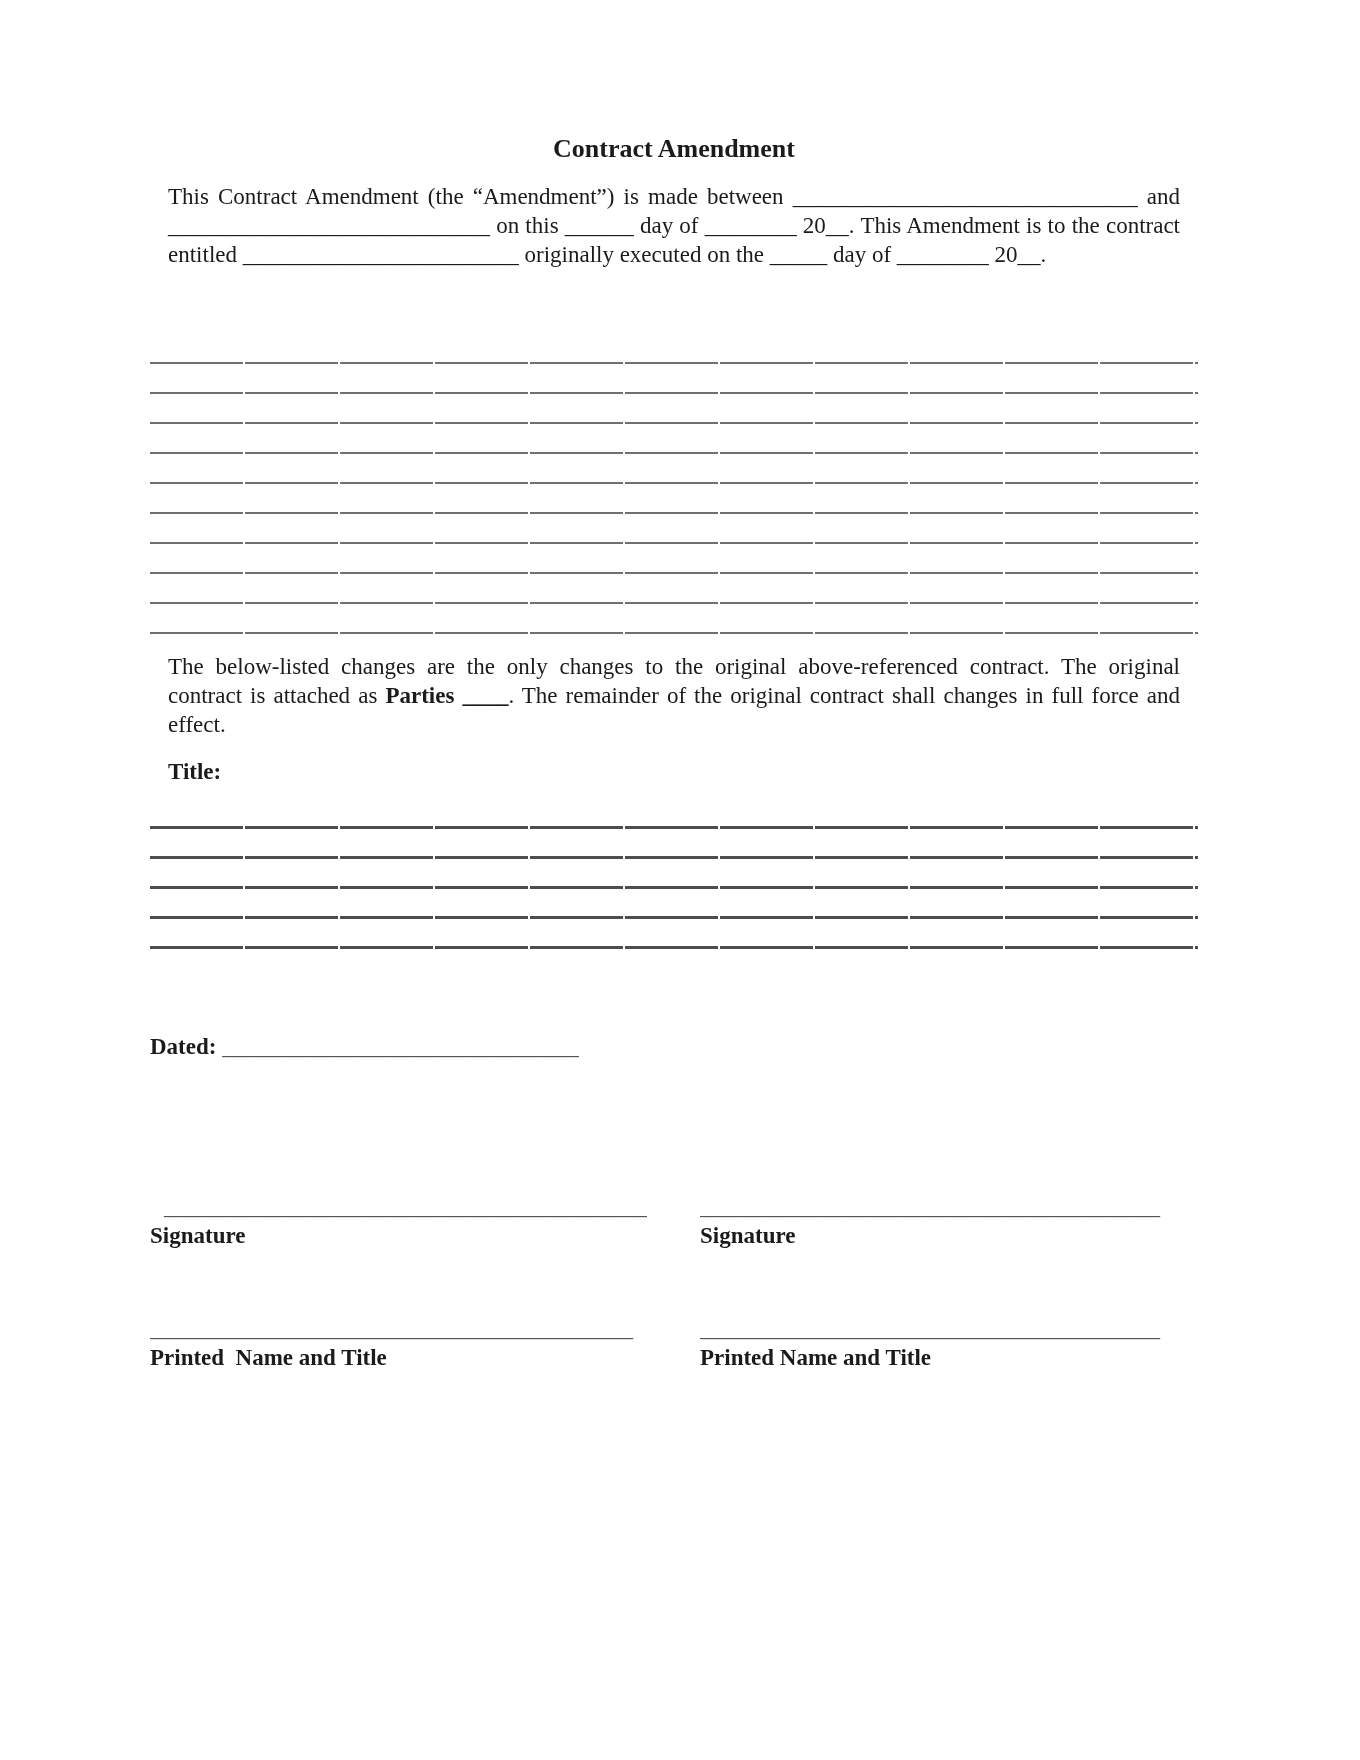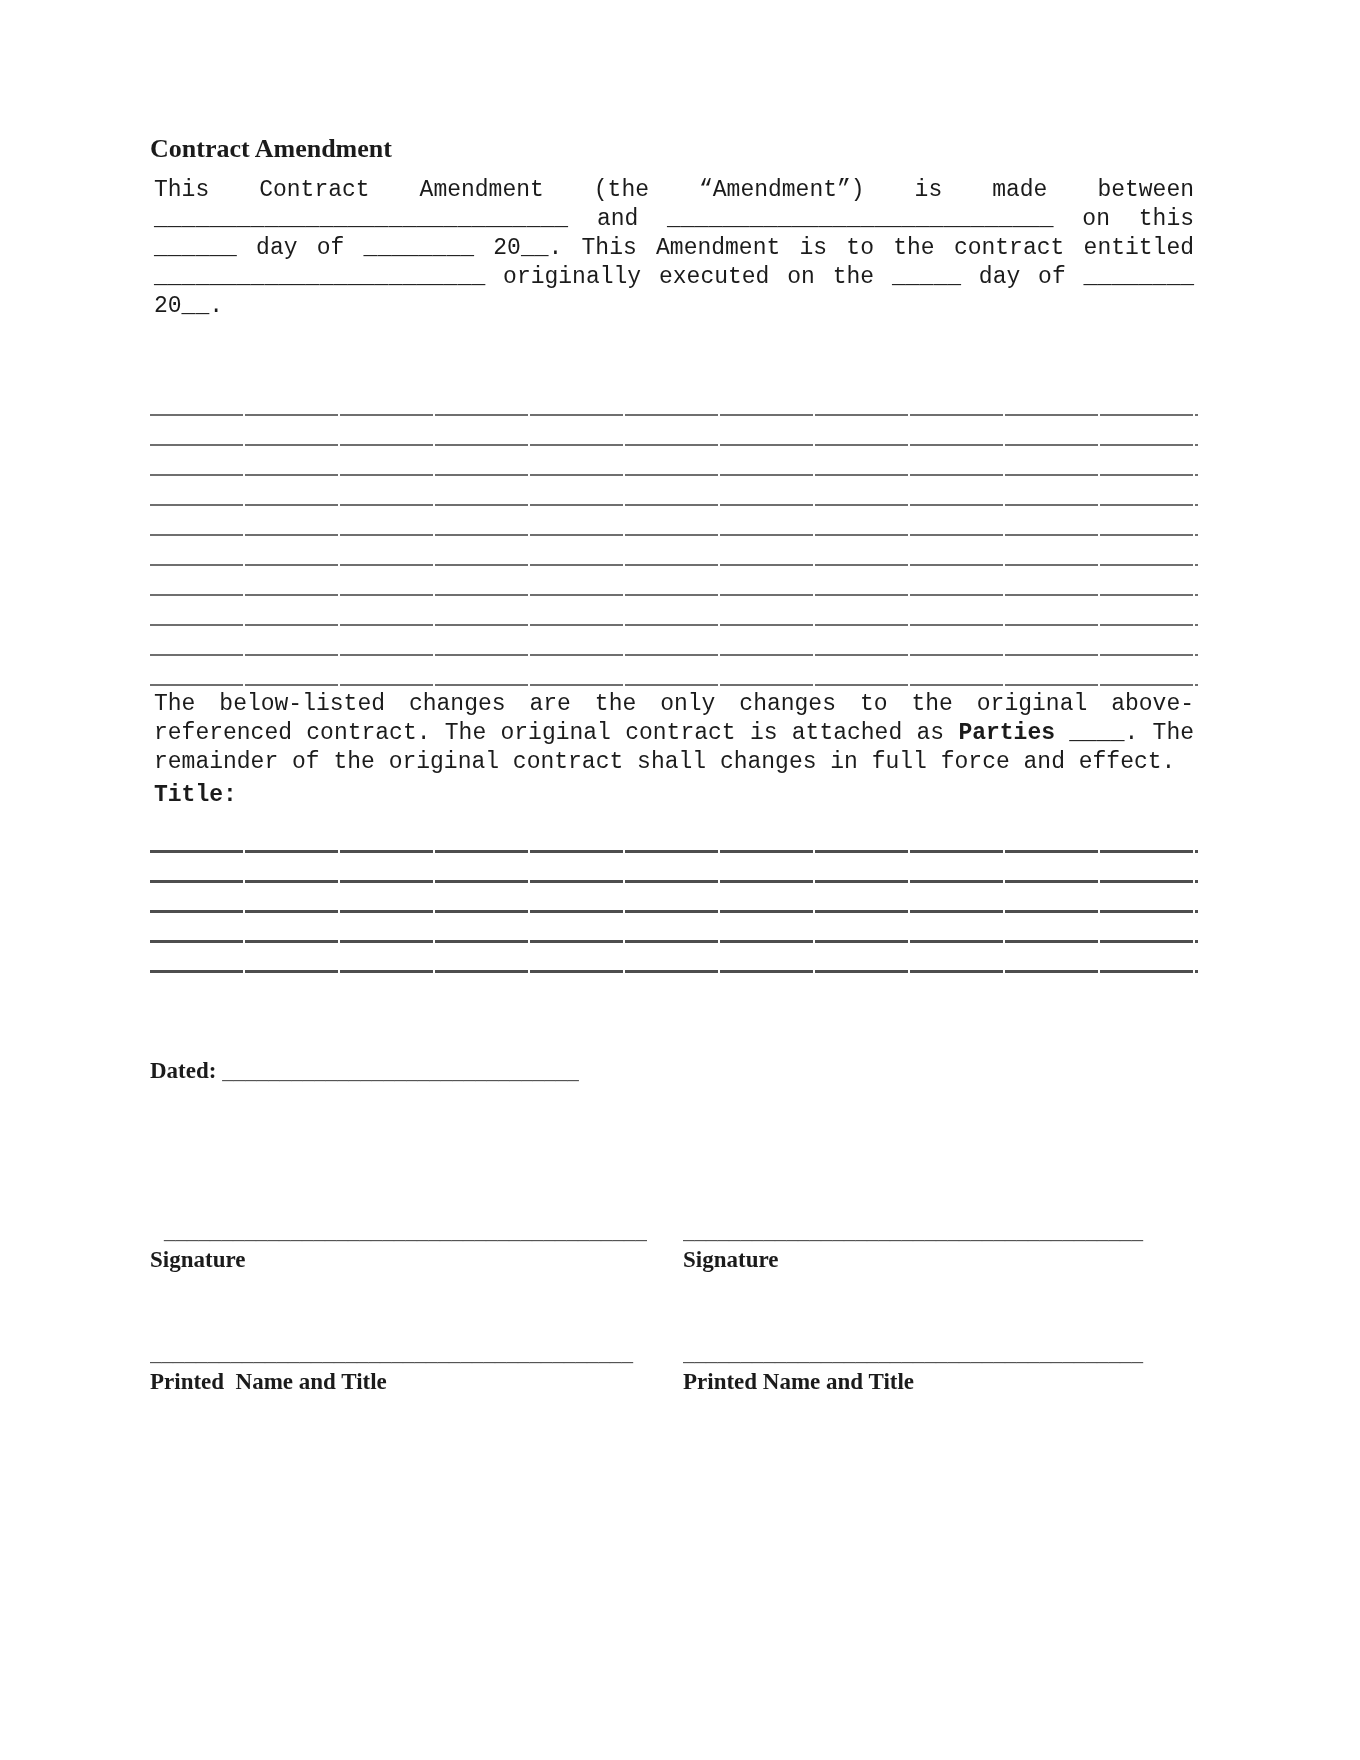--- a/index.html
+++ b/index.html
@@ -4,45 +4,45 @@
 <style>
   html, body { margin: 0; padding: 0; background: #ffffff; }
   .page {
     width: 1360px; height: 1760px; background: var(--background, #ffffff);
     font-family: "Liberation Serif", serif;
     color: var(--text, #1b1b1b);
     overflow: hidden; position: relative;
   }
   .content { padding: 0 162px 0 150px; }
   .title {
-    margin: 134px 0 12px 0; text-align: left;
+    margin: 134px 0 12px 0; text-align: center;
     font-weight: 700; font-size: 26px; line-height: 30px;
   }
-  p.body-par { margin: 4px; font-size: 23px; line-height: 29px; text-align: justify; font-family: Liberation Mono, monospace; }
+  p.body-par { margin: 18px; font-size: 23px; line-height: 29px; text-align: justify; }
   .par-intro   { margin-top: 52px; }
   .par-leadin  { margin-top: 16px; text-align: left; }
   .par-changes { margin-top: 16px; }
   .par-conflict{ margin-top: 18px; }
   .par-other   { margin-top: 16px; text-align: left; }
   .b { font-weight: 700; }
 
   .rule-group { margin-top: 93px; }
   .rule {
     height: 2px;
     background: repeating-linear-gradient(to right, var(--rule, #6f6f6f) 0 93px, transparent 93px 95px);
   }
   .rule + .rule { margin-top: 28px; }
   .rule-group--other { margin-top: 40px; }
   .rule-group--other .rule {
     height: 3px;
     background: repeating-linear-gradient(to right, var(--rule_bold, #4e4e4e) 0 93px, transparent 93px 95px);
   }
   .rule-group--other .rule + .rule { margin-top: 27px; }
 
-  .two-col { display: grid; grid-template-columns: 497px 471px; column-gap: 36px; }
+  .two-col { display: grid; grid-template-columns: 497px 471px; column-gap: 53px; }
   .row-dated   { margin-top: 83px; }
   .row-sign    { margin-top: 131px; }
   .row-printed { margin-top: 64px; }
   .cell { font-size: 23px; line-height: 29px; }
   .blank { color: var(--blank_text, #555555); }
   .blank-line {
     color: var(--blank_text, #555555);
     font-size: 23px; line-height: 29px;
     white-space: nowrap; overflow: hidden;
   }

